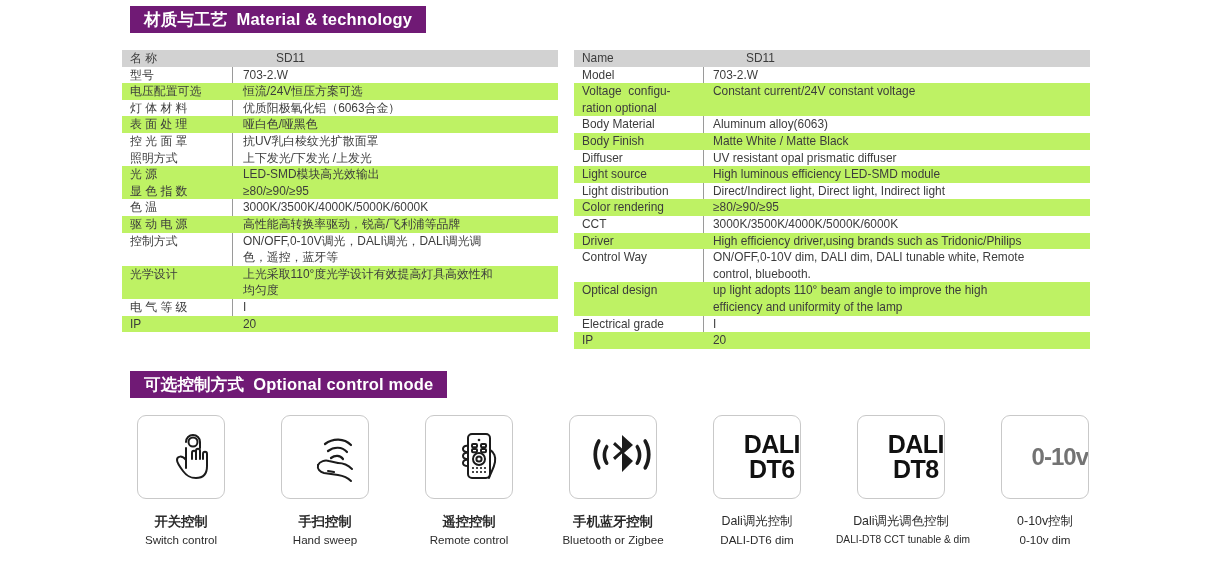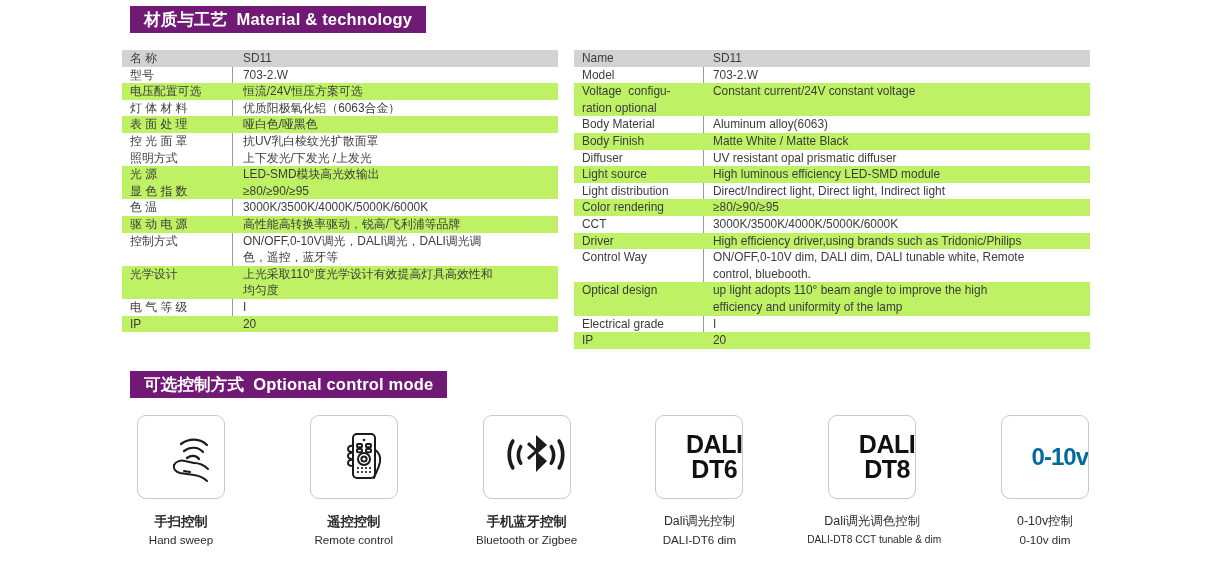--- a/index.html
+++ b/index.html
@@ -50,21 +50,21 @@
   #table-cn { left: 122px; width: 436px; }
   #table-en { left: 574px; width: 516px; }
 
   .spec-row {
     display: flex;
     align-items: flex-start;
     position: relative;
     min-height: 16.6px;
   }
   .spec-row.shade   { background: #bef264; }
-  .spec-row.shade-1 { background: #d2d2d2; }
+  .spec-row.shade-1 { background: #d2d2d2; gap: 33px; }
   .spec-row .label {
     flex: 0 0 auto;
     padding-left: 8px;
     white-space: pre-wrap;
     color: #3c3c3c;
   }
   .spec-row .value {
     flex: 1 1 auto;
     padding-left: 10px;
     color: #3c3c3c;
@@ -137,21 +137,21 @@
     font-weight: bold;
     color: #111;
     line-height: 1.02;
     letter-spacing: -.5px;
   }
   .dali-text .l1 { font-size: 25px; display: block; }
   .dali-text .l2 { font-size: 25px; display: block; }
   .tenv-text {
     font-size: 24px;
     font-weight: bold;
-    color: #0369a1;
+    color: #737373;
     letter-spacing: -1px;
   }
 </style>
 </head>
 <body>
 
 <div class="section-bar" id="bar-material">
   <span class="cn">材质与工艺</span>
   <span class="en">Material &amp; technology</span>
 </div>
@@ -288,20 +288,38 @@
       <div class="value">20</div>
     </div>
   </div>
 
 <div class="section-bar" id="bar-control">
   <span class="cn">可选控制方式</span>
   <span class="en">Optional control mode</span>
 </div>
 
 <div id="control-cards">
+    <div class="card">
+      <div class="card-icon">
+        <svg width="62" height="62" viewBox="0 0 62 62">
+      <g stroke="#1b1b1b" fill="none" stroke-width="2" stroke-linecap="round" stroke-linejoin="round">
+        <path d="M24 16a7 7 0 0 1 14 0v6"></path>
+        <path d="M24 22v20"></path>
+        <path d="M24 34c-4-5-9-4-9 0 0 3 3 7 6 11 3 4 6 7 13 7 8 0 11-5 11-12V28c0-3-4-3-4 0v5"></path>
+        <path d="M38 33v-8c0-3-4-3-4 0v8"></path>
+        <path d="M34 33v-6c0-3-4-3-4 0v6"></path>
+        <circle cx="31" cy="16" r="4.5"></circle>
+      </g>
+        </svg>
+      </div>
+      <div class="card-text">
+        <div class="card-cn">开关控制</div>
+        <div class="card-en">Switch control</div>
+      </div>
+    </div>
     <div class="card">
       <div class="card-icon">
         <svg width="62" height="62" viewBox="0 0 62 62">
       <g stroke="#1b1b1b" fill="none" stroke-width="2" stroke-linecap="round" stroke-linejoin="round">
         <path d="M19 18c8-6 19-6 26 1" stroke-width="2.2"></path>
         <path d="M22 25c6-4.5 14-4.5 19 1" stroke-width="2.2"></path>
         <path d="M25 32c4-3 9-3 12 1" stroke-width="2.2"></path>
         <path d="M12 39c2-4 7-5 11-4l9 2"></path>
         <path d="M32 37c5 0 10 2 14 6"></path>
         <path d="M12 39c-1 4 2 7 6 8l14 2c6 1 10 3 13 6"></path>

